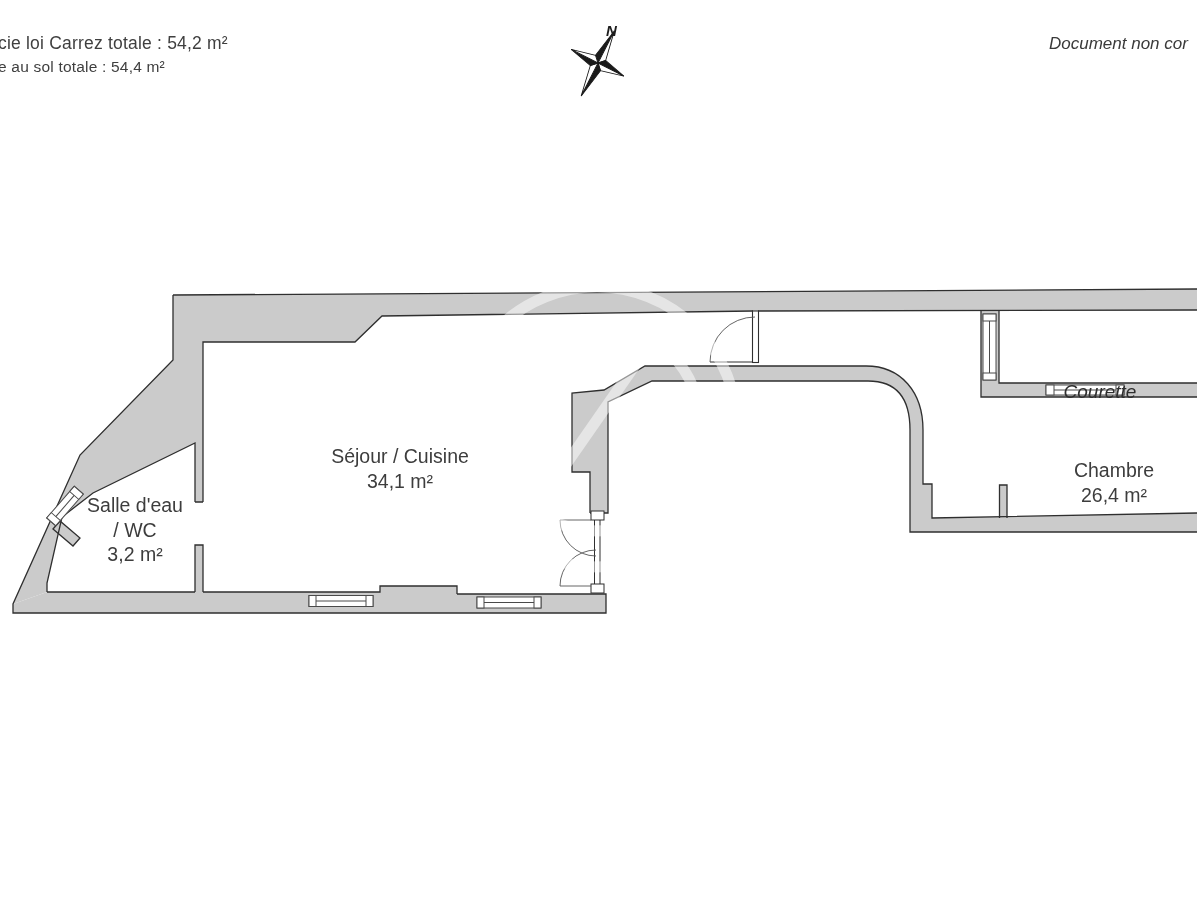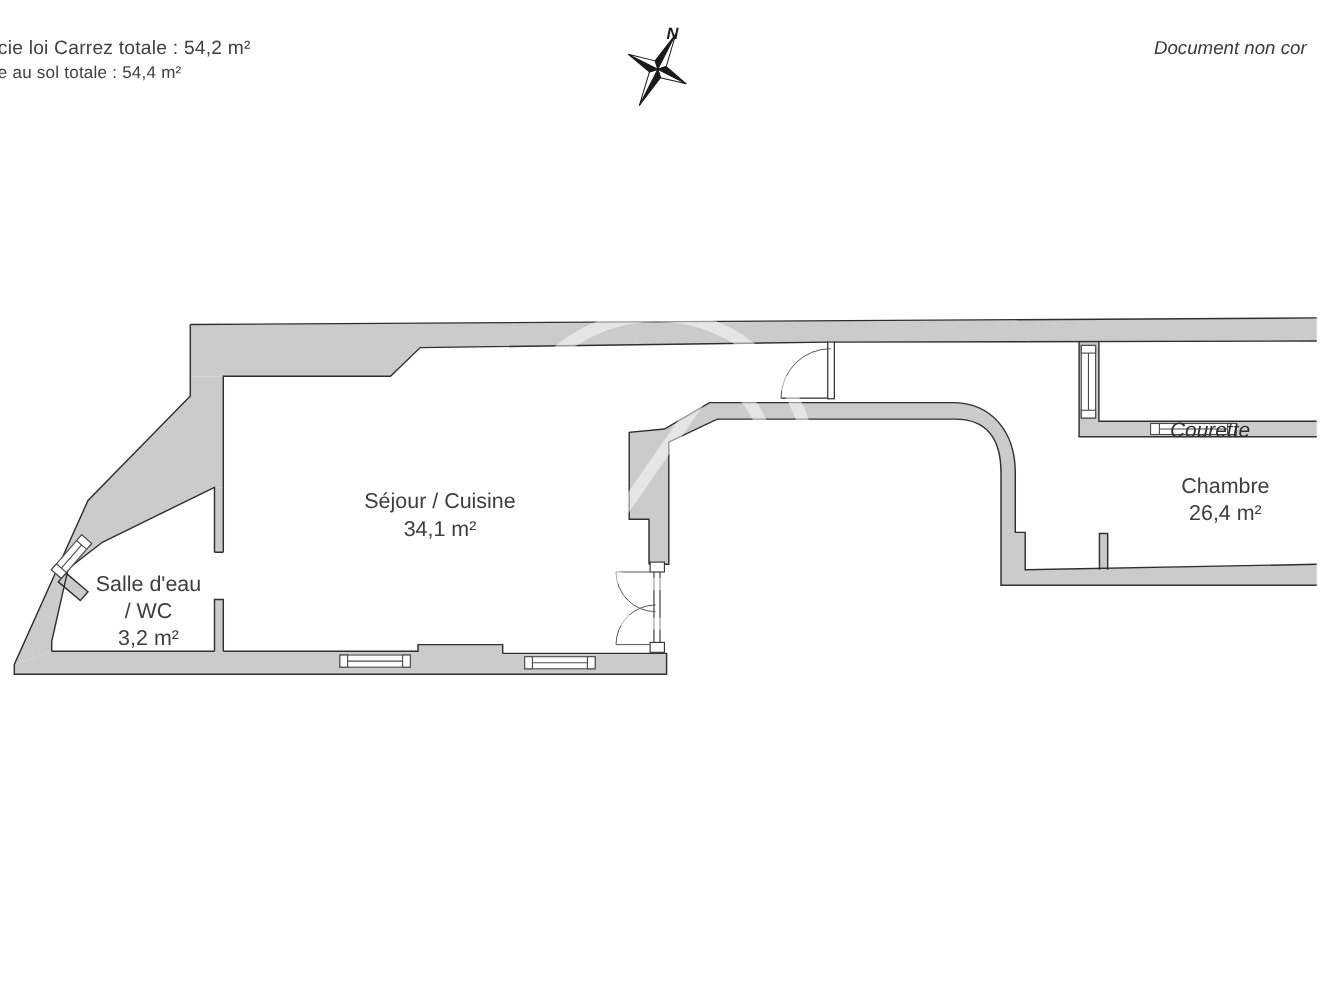--- a/index.html
+++ b/index.html
@@ -10,22 +10,22 @@
     color:#3d3d3d;
   }
   .abs{position:absolute;}
   #plan-svg{position:absolute;left:0;top:0;}
   .hdr-line1{left:-2px;top:33px;font-size:17.5px;letter-spacing:.2px;color:#3f3f3f;white-space:nowrap;}
   .hdr-line2{left:-2px;top:58px;font-size:15.5px;letter-spacing:.2px;color:#3f3f3f;white-space:nowrap;}
   .disclaimer{left:1049px;top:34px;font-size:17px;font-style:italic;color:#3a3a3a;white-space:nowrap;}
   .north-label{left:606px;top:22px;font-size:15px;font-style:italic;font-weight:600;color:#1d1d1d;}
   .room-label{transform:translateX(-50%);text-align:center;font-size:19.5px;line-height:24.5px;color:#3d3d3d;white-space:nowrap;}
   .lbl-sejour{left:400px;top:444px;}
-  .lbl-salle{left:135px;top:519px;}
-  .lbl-chambre{left:1114px;top:430px;text-align:center;}
+  .lbl-salle{left:135px;top:493px;}
+  .lbl-chambre{left:1114px;top:458px;text-align:center;}
   .lbl-courette{left:1100px;top:332px;font-style:italic;font-size:19px;color:#2f2f2f;margin-top:48px;}
 </style>
 </head>
 <body>
 
 <svg id="plan-svg" width="1200" height="900" viewBox="0 0 1200 900">
 
   <g fill="#cbcbcb" stroke="none">
 
     <path d="M173,295 L1197,289 L1197,310 L758,311 L753,311 L382,316 L355,342 L173,342 Z"></path>

